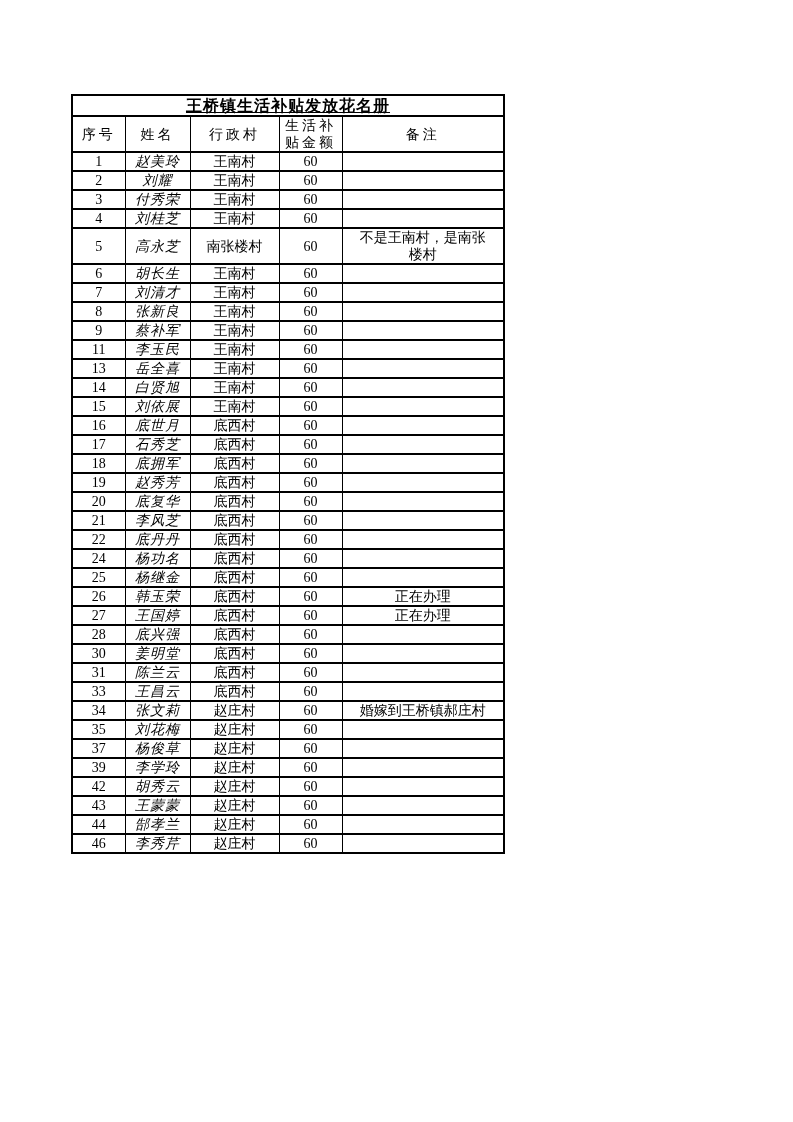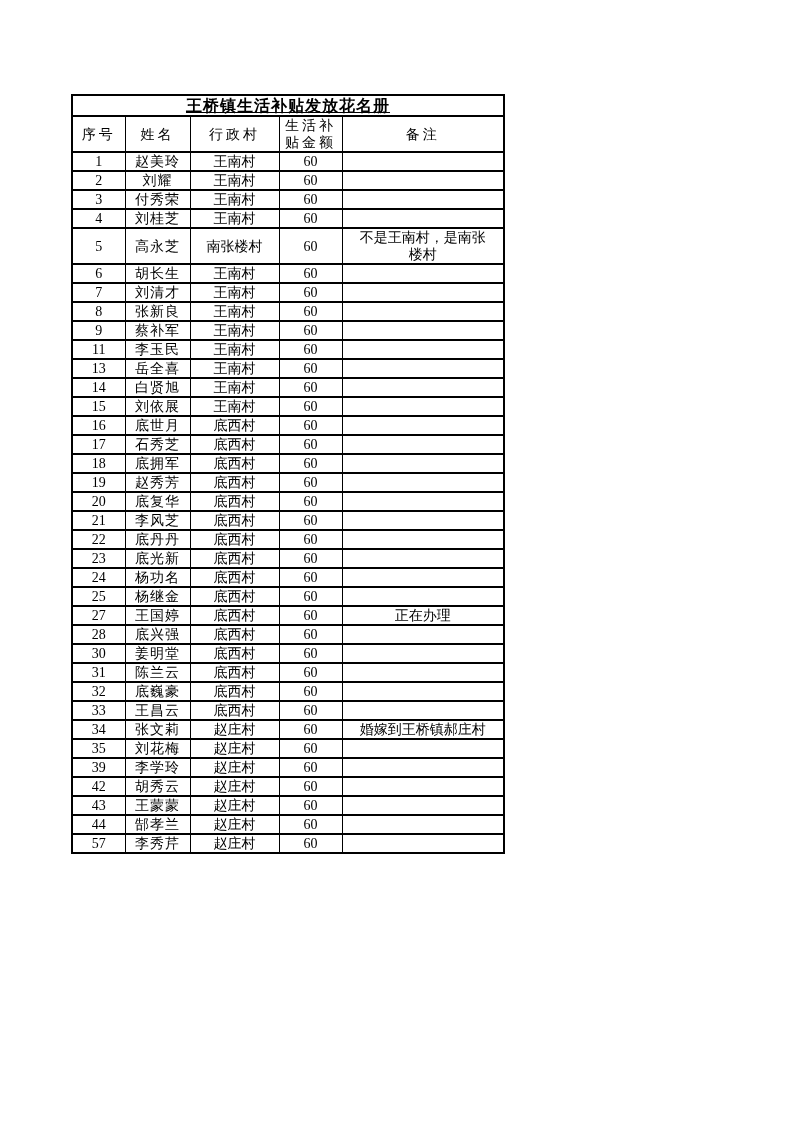--- a/index.html
+++ b/index.html
@@ -45,21 +45,21 @@
     letter-spacing: 1px;
   }
   tr.header-row th {
     height: 34px;
     font-weight: normal;
     letter-spacing: 3px;
   }
   tr.data-row td {
     height: 17px;
   }
-  tr.data-row td.c-name { letter-spacing: 1px; }
+  tr.data-row td.c-name { letter-spacing: 1px; font-style: italic; }
 </style>
 </head>
 <body>
 
 <div class="page">
   <table class="roster">
     <colgroup>
       <col style="width:53px">
       <col style="width:65px">
       <col style="width:89px">
@@ -215,41 +215,41 @@
           <td class="c-remark"></td>
         </tr>
         <tr class="data-row">
           <td class="c-no">22</td>
           <td class="c-name">底丹丹</td>
           <td class="c-village">底西村</td>
           <td class="c-amount">60</td>
           <td class="c-remark"></td>
         </tr>
         <tr class="data-row">
-          <td class="c-no">23</td>
-          <td class="c-name">底光新</td>
-          <td class="c-village">底西村</td>
-          <td class="c-amount">60</td>
-          <td class="c-remark"></td>
-        </tr>
-        <tr class="data-row">
           <td class="c-no">24</td>
           <td class="c-name">杨功名</td>
           <td class="c-village">底西村</td>
           <td class="c-amount">60</td>
           <td class="c-remark"></td>
         </tr>
         <tr class="data-row">
           <td class="c-no">25</td>
           <td class="c-name">杨继金</td>
           <td class="c-village">底西村</td>
           <td class="c-amount">60</td>
           <td class="c-remark"></td>
         </tr>
         <tr class="data-row">
+          <td class="c-no">26</td>
+          <td class="c-name">韩玉荣</td>
+          <td class="c-village">底西村</td>
+          <td class="c-amount">60</td>
+          <td class="c-remark">正在办理</td>
+        </tr>
+        <tr class="data-row">
           <td class="c-no">27</td>
           <td class="c-name">王国婷</td>
           <td class="c-village">底西村</td>
           <td class="c-amount">60</td>
           <td class="c-remark">正在办理</td>
         </tr>
         <tr class="data-row">
           <td class="c-no">28</td>
           <td class="c-name">底兴强</td>
           <td class="c-village">底西村</td>
@@ -264,27 +264,20 @@
           <td class="c-remark"></td>
         </tr>
         <tr class="data-row">
           <td class="c-no">31</td>
           <td class="c-name">陈兰云</td>
           <td class="c-village">底西村</td>
           <td class="c-amount">60</td>
           <td class="c-remark"></td>
         </tr>
         <tr class="data-row">
-          <td class="c-no">32</td>
-          <td class="c-name">底巍豪</td>
-          <td class="c-village">底西村</td>
-          <td class="c-amount">60</td>
-          <td class="c-remark"></td>
-        </tr>
-        <tr class="data-row">
           <td class="c-no">33</td>
           <td class="c-name">王昌云</td>
           <td class="c-village">底西村</td>
           <td class="c-amount">60</td>
           <td class="c-remark"></td>
         </tr>
         <tr class="data-row">
           <td class="c-no">34</td>
           <td class="c-name">张文莉</td>
           <td class="c-village">赵庄村</td>
@@ -292,20 +285,27 @@
           <td class="c-remark">婚嫁到王桥镇郝庄村</td>
         </tr>
         <tr class="data-row">
           <td class="c-no">35</td>
           <td class="c-name">刘花梅</td>
           <td class="c-village">赵庄村</td>
           <td class="c-amount">60</td>
           <td class="c-remark"></td>
         </tr>
         <tr class="data-row">
+          <td class="c-no">37</td>
+          <td class="c-name">杨俊草</td>
+          <td class="c-village">赵庄村</td>
+          <td class="c-amount">60</td>
+          <td class="c-remark"></td>
+        </tr>
+        <tr class="data-row">
           <td class="c-no">39</td>
           <td class="c-name">李学玲</td>
           <td class="c-village">赵庄村</td>
           <td class="c-amount">60</td>
           <td class="c-remark"></td>
         </tr>
         <tr class="data-row">
           <td class="c-no">42</td>
           <td class="c-name">胡秀云</td>
           <td class="c-village">赵庄村</td>
@@ -320,21 +320,21 @@
           <td class="c-remark"></td>
         </tr>
         <tr class="data-row">
           <td class="c-no">44</td>
           <td class="c-name">郜孝兰</td>
           <td class="c-village">赵庄村</td>
           <td class="c-amount">60</td>
           <td class="c-remark"></td>
         </tr>
         <tr class="data-row">
-          <td class="c-no">57</td>
+          <td class="c-no">46</td>
           <td class="c-name">李秀芹</td>
           <td class="c-village">赵庄村</td>
           <td class="c-amount">60</td>
           <td class="c-remark"></td>
         </tr>
       </tbody>
   </table>
 </div>
 
 </body></html>

